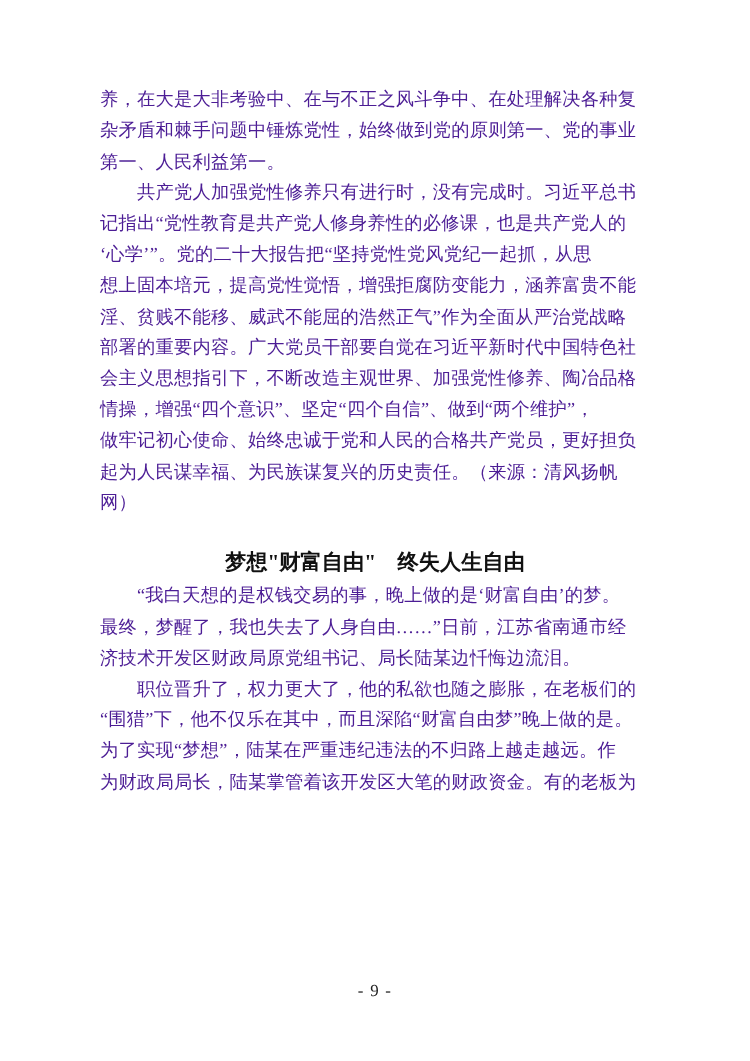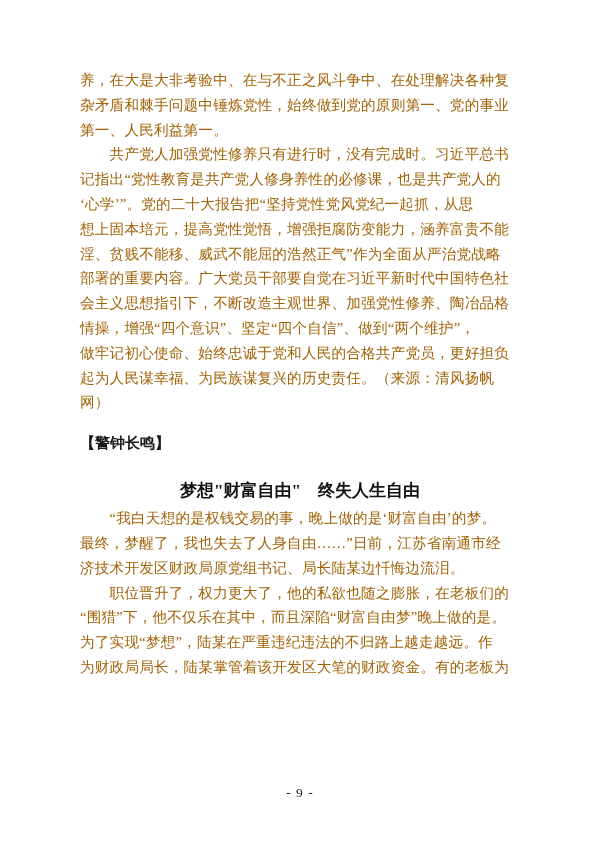--- a/index.html
+++ b/index.html
@@ -16,21 +16,21 @@
     color: #1c1c1c;
     overflow: hidden;
     padding: 68px 80px 0 80px;
   }
   .body-text {
     font-size: 14.6px;
     line-height: 24.8px;
     letter-spacing: 0.2px;
     white-space: pre-line;
     text-align: left;
-    color: #a16207;
+    color: #4c1d95;
   }
   .section-header {
     margin-top: 16px;
     font-weight: bold;
     font-size: 15px;
     line-height: 25px;
     color: #1a1a1a;
     white-space: pre-line;
   }
   .article-title {
@@ -68,21 +68,20 @@
 记指出“党性教育是共产党人修身养性的必修课，也是共产党人的
 ‘心学’”。党的二十大报告把“坚持党性党风党纪一起抓，从思
 想上固本培元，提高党性觉悟，增强拒腐防变能力，涵养富贵不能
 淫、贫贱不能移、威武不能屈的浩然正气”作为全面从严治党战略
 部署的重要内容。广大党员干部要自觉在习近平新时代中国特色社
 会主义思想指引下，不断改造主观世界、加强党性修养、陶冶品格
 情操，增强“四个意识”、坚定“四个自信”、做到“两个维护”，
 做牢记初心使命、始终忠诚于党和人民的合格共产党员，更好担负
 起为人民谋幸福、为民族谋复兴的历史责任。（来源：清风扬帆网）</div>
 
-  <div class="section-header">【警钟长鸣】</div>
 
   <div class="article-title">梦想"财富自由"　终失人生自由</div>
 
   <div class="body-text para-after-title">　　“我白天想的是权钱交易的事，晚上做的是‘财富自由’的梦。
 最终，梦醒了，我也失去了人身自由……”日前，江苏省南通市经
 济技术开发区财政局原党组书记、局长陆某边忏悔边流泪。</div>
 
 
   <div class="body-text">　　职位晋升了，权力更大了，他的私欲也随之膨胀，在老板们的
 “围猎”下，他不仅乐在其中，而且深陷“财富自由梦”晚上做的是。

